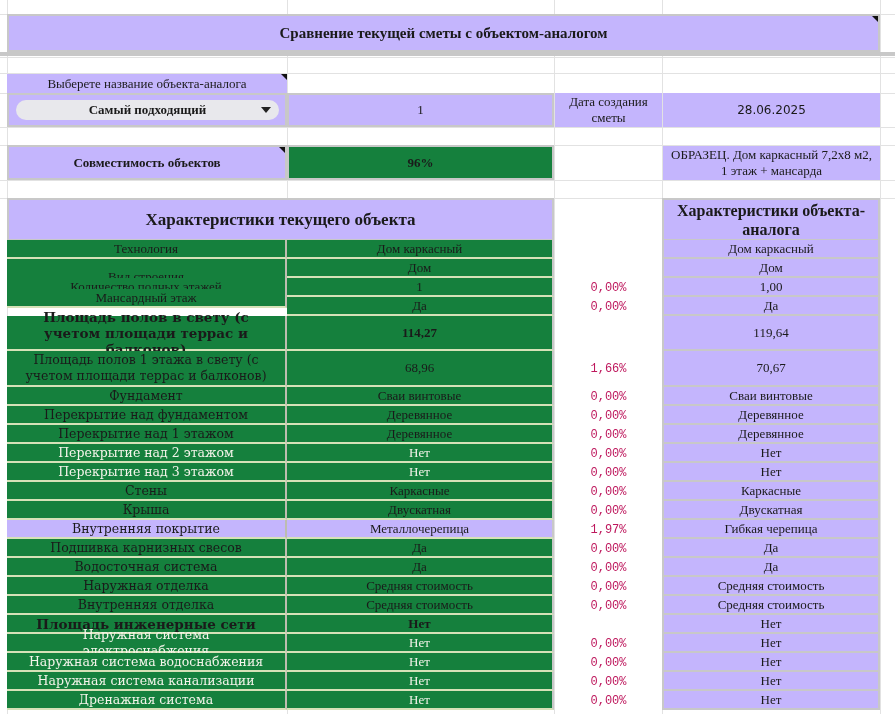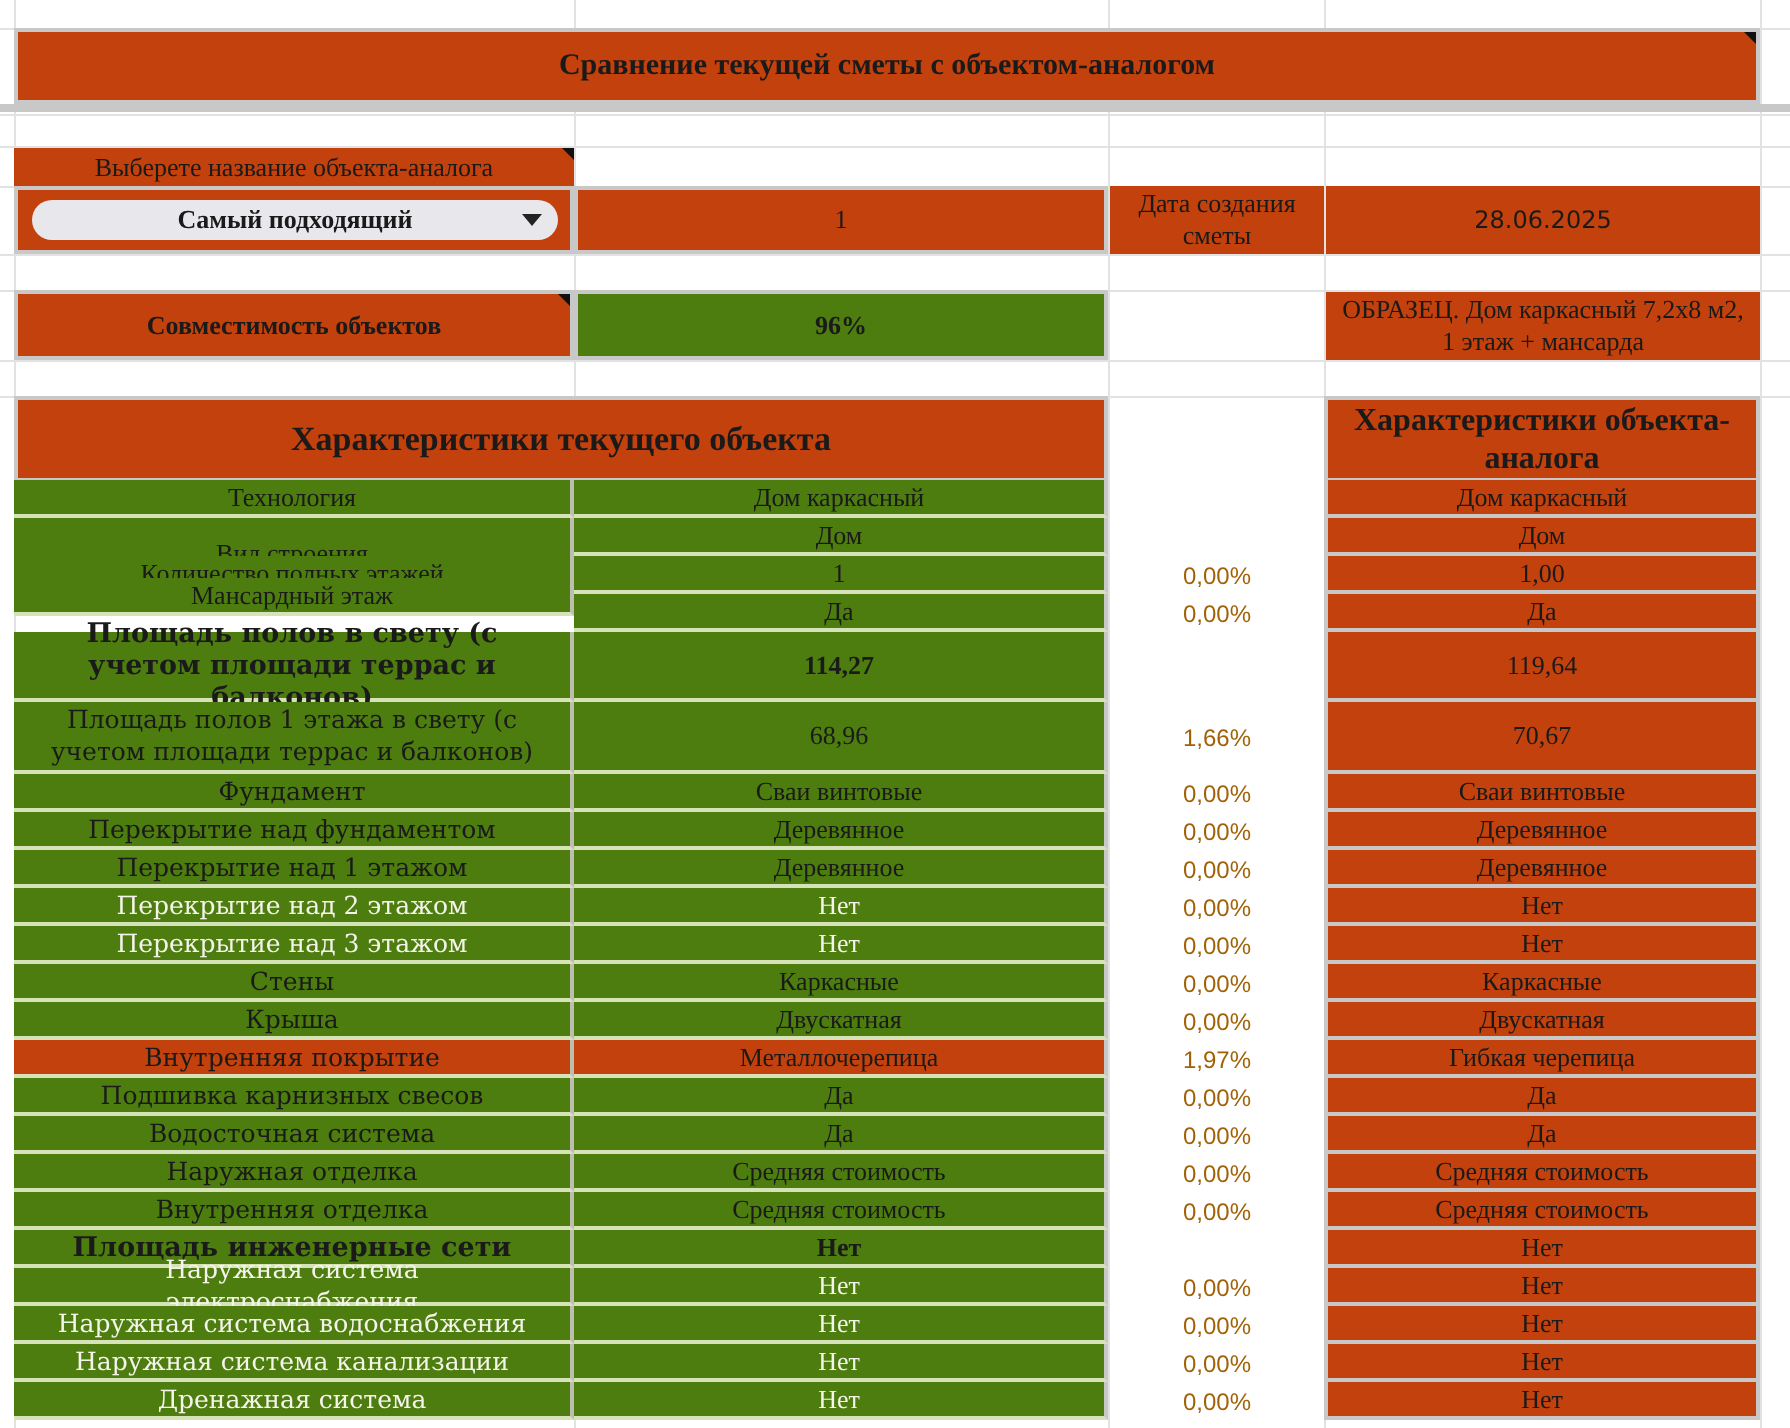--- a/index.html
+++ b/index.html
@@ -3,25 +3,25 @@
 <meta charset="utf-8">
 <style>
   html, body { margin:0; padding:0; background:#ffffff; }
   body { width:895px; height:714px; overflow:hidden; position:relative;
          font-family:"Liberation Serif", "DejaVu Serif", serif; color:#1a1a1a; }
   .vline { position:absolute; top:0; bottom:0; width:1px; background:#e2e2e2; }
   .hline { position:absolute; left:0; right:0; height:1px; background:#e2e2e2; }
   .cell { position:absolute; box-sizing:border-box; display:flex; align-items:center; justify-content:center;
           text-align:center; font-size:13px; line-height:16px; }
   .bordered { border:2px solid #c8c8c8; }
-  .green { background:#4d7c0f; }
-  .white { background:#c2410c; }
+  .green { background:#15803d; }
+  .white { background:#c4b5fd; }
   .bold { font-weight:bold; }
   .muted { color:#f4f4ea; }
-  .pct { font-family:Liberation Sans, sans-serif; font-size:12px; color:#a16207; }
+  .pct { font-family:Liberation Mono, monospace; font-size:12px; color:#be185d; }
   .date { font-family:"DejaVu Sans", "Liberation Sans", sans-serif; font-size:12px; }
   .corner::after { content:""; position:absolute; top:0; right:0; width:0; height:0;
                    border-top:6px solid #111; border-left:6px solid transparent; }
   .dropdown { position:absolute; left:16px; top:100px; width:263px; height:20px; border-radius:10px;
               background:#e8e8ec; display:flex; align-items:center; justify-content:center;
               font-weight:bold; font-size:13px; cursor:pointer; }
   .dd-arrow { position:absolute; right:8px; top:7px; width:0; height:0;
               border-left:5px solid transparent; border-right:5px solid transparent; border-top:6px solid #222; }
   .d-row { border-left:2px solid #c8c8c8; border-right:2px solid #c8c8c8; border-bottom:2px solid #c8c8c8; }
 </style>

